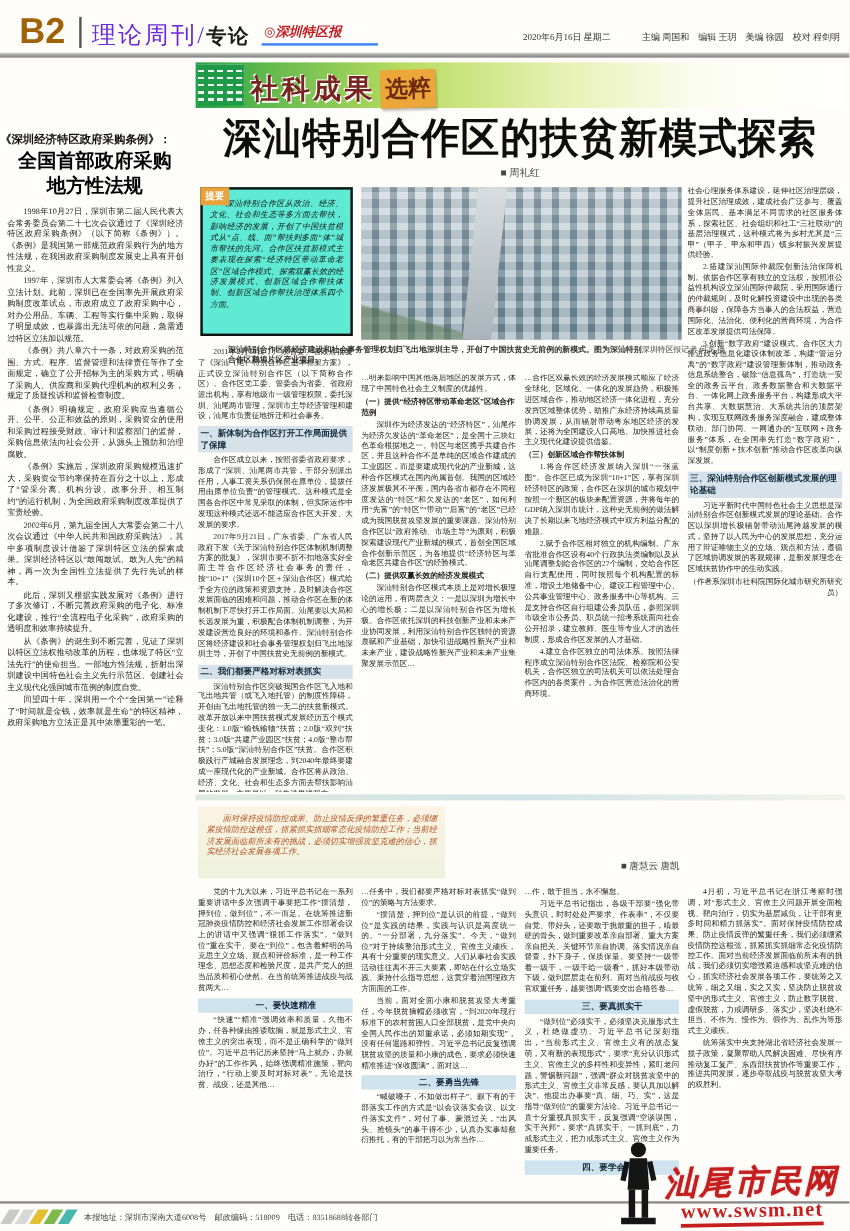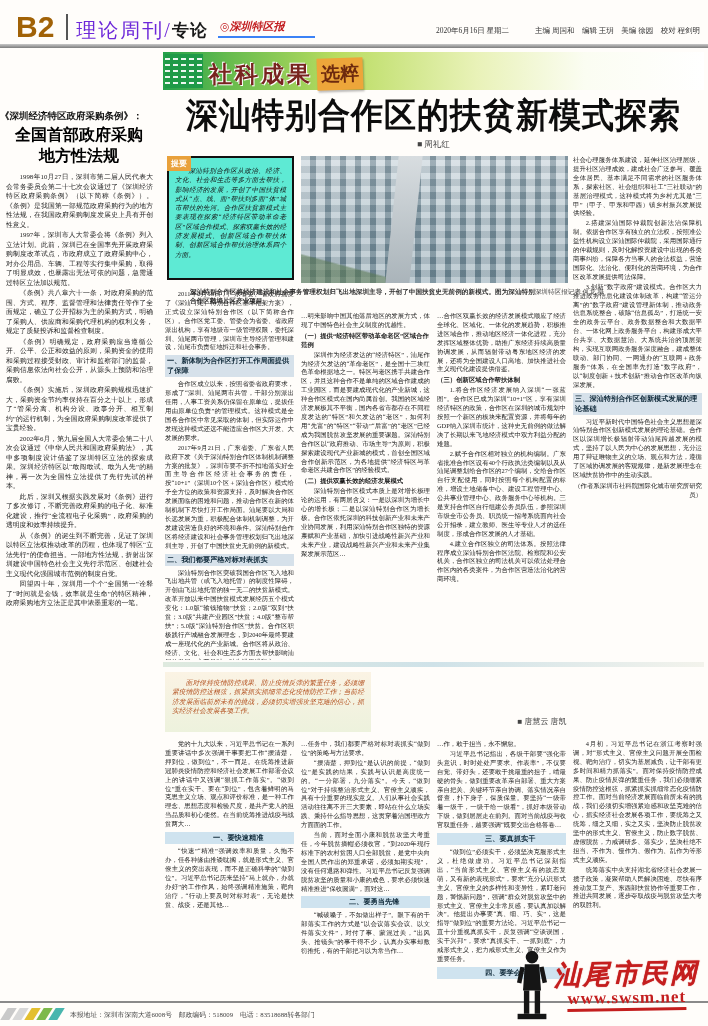--- a/index.html
+++ b/index.html
@@ -67,21 +67,21 @@
   #a2c2{left:301px;top:740px;height:256px;}
   #a2c3{left:437px;top:740px;height:256px;}
   #a2c4{left:573px;top:740px;height:256px;}
   .col2 .sec-h{background:#cfe3ef;padding-left:48px;}
   
   .foot-rule{position:absolute;left:0;top:1001px;width:708px;height:2px;background:#8a8a8a;}
   .stripes{position:absolute;left:4px;top:1008px;display:flex;gap:3px;}
   .stripes span{width:9px;height:12px;transform:skewX(-32deg);display:block;}
   .footer-text{position:absolute;left:70px;top:1010px;font-size:6.8px;color:#444;}
   
-  .watermark{position:absolute;right:2px;top:948px;width:196px;height:74px;display:flex;align-items:center;}
+  .watermark{position:absolute;right:2px;top:948px;width:196px;height:74px;display:flex;align-items:flex-end;}
   .wm-person{width:44px;height:72px;}
   .wm-texts{display:flex;flex-direction:column;align-items:center;transform:rotate(-1deg);}
   .wm-name{color:#c41e1e;font-weight:900;font-size:27px;letter-spacing:2px;line-height:28px;font-style:italic;text-shadow:0 0 1px #c41e1e;}
   .wm-url{color:#c41e1e;font-weight:900;font-size:17px;font-family:"Liberation Serif",serif;letter-spacing:1px;border-bottom:3px solid #c41e1e;line-height:20px;}
 </style>
 </head>
 <body>
 
 <div id="page">
 

